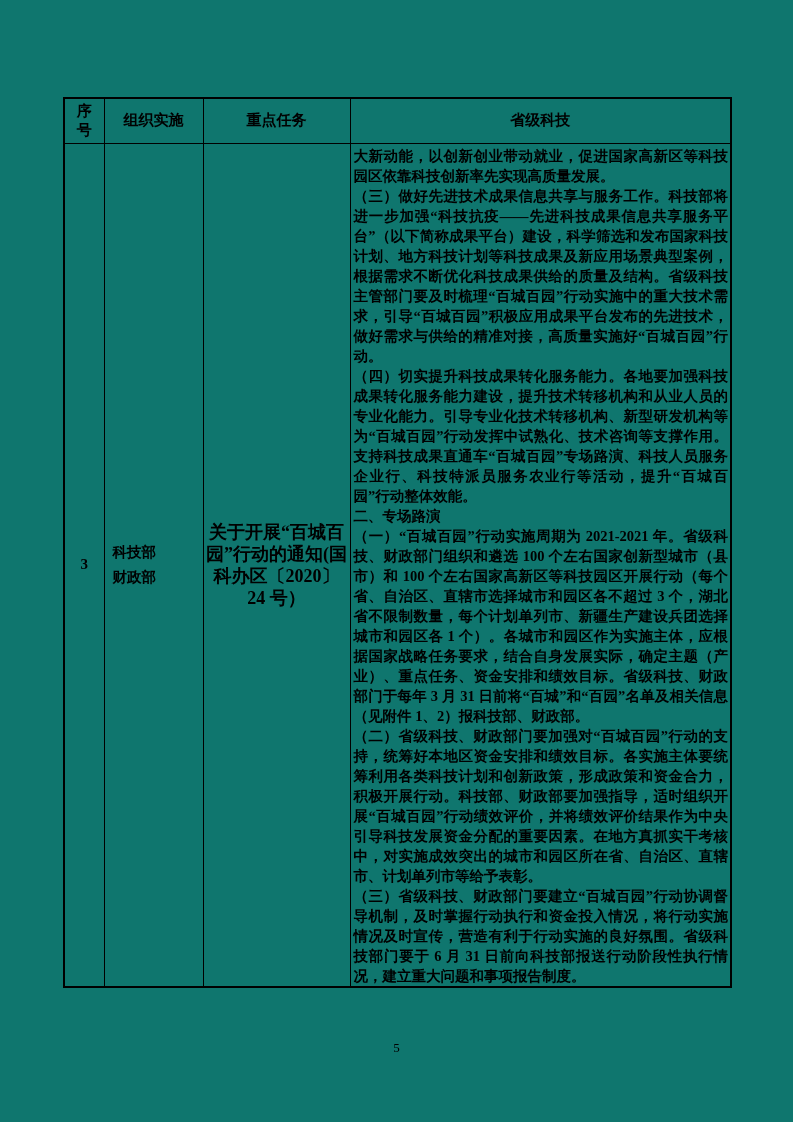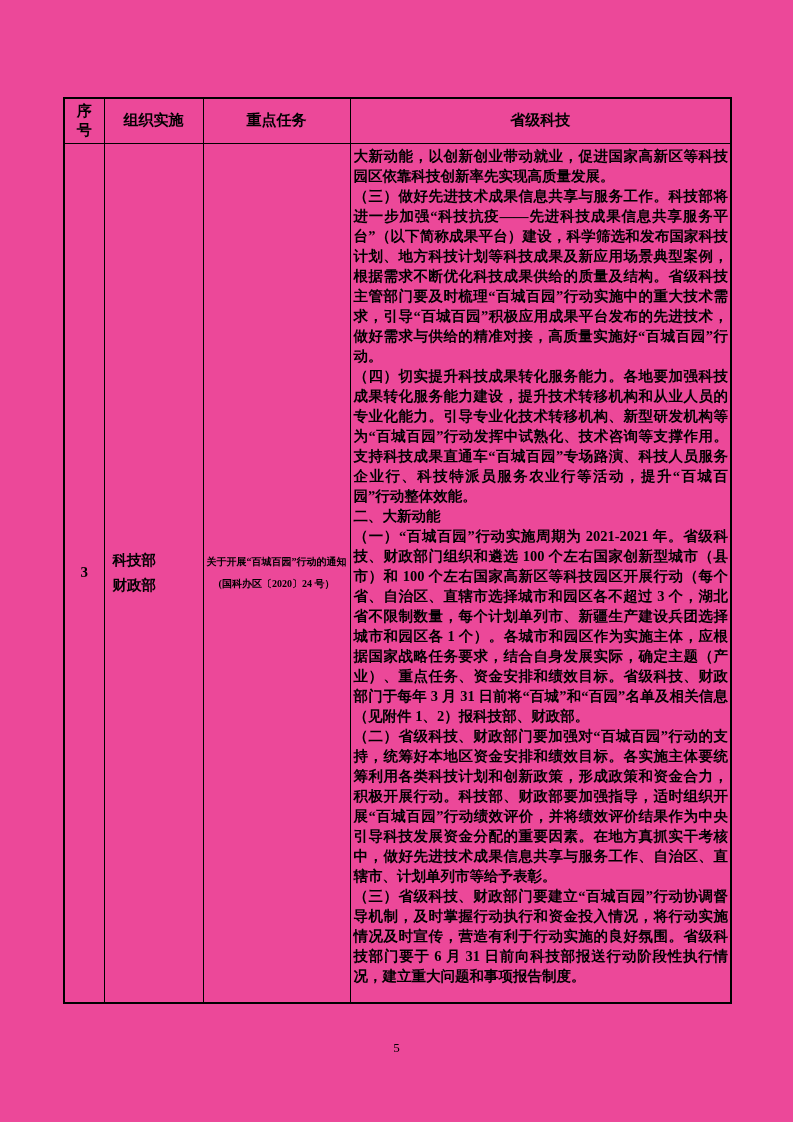--- a/index.html
+++ b/index.html
@@ -1,21 +1,21 @@
 <!DOCTYPE html>
 <html><head>
 <meta charset="utf-8">
 <style>
   html, body { margin: 0; padding: 0; }
   body { background: #ffffff; }
   .page {
     position: relative;
     width: 793px;
     height: 1122px;
-    background: #ec4899;
+    background: #0f766e;
     color: #000000;
     font-family: "Liberation Serif", "DejaVu Serif", serif;
     overflow: hidden;
   }
   table.doc-table {
     position: absolute;
     left: 63px;
     top: 97px;
     width: 667px;
     border-collapse: collapse;
@@ -51,26 +51,26 @@
     vertical-align: middle;
     padding: 0 2px 0 8px;
     font-size: 14.5px;
     line-height: 25px;
     margin-top: 48px;
   }
   .td-filename {
     text-align: center;
     vertical-align: middle;
     padding: 0 2px;
-    font-size: 10px;
+    font-size: 18px;
     line-height: 22px;
   }
   .td-content {
     vertical-align: top;
-    padding: 2px 2px 16px 3px;
+    padding: 2px 2px 0 3px;
     margin-top: 48px;
   }
   .para {
     margin: 0;
     font-size: 14.5px;
     line-height: 20px;
     text-align: justify;
     word-break: break-all;
   }
   .agency-line { display: block; }
@@ -111,23 +111,23 @@
         <td class="td-index">3</td>
         <td class="td-agency">
           <span><span class="agency-line">科技部</span><span class="agency-line">财政部</span></span>
         </td>
         <td class="td-filename">关于开展“百城百园”行动的通知(国科办区〔2020〕24 号）</td>
         <td class="td-content">
           <div>
               <p class="para">大新动能，以创新创业带动就业，促进国家高新区等科技园区依靠科技创新率先实现高质量发展。</p>
               <p class="para">（三）做好先进技术成果信息共享与服务工作。科技部将进一步加强“科技抗疫——先进科技成果信息共享服务平台”（以下简称成果平台）建设，科学筛选和发布国家科技计划、地方科技计划等科技成果及新应用场景典型案例，根据需求不断优化科技成果供给的质量及结构。省级科技主管部门要及时梳理“百城百园”行动实施中的重大技术需求，引导“百城百园”积极应用成果平台发布的先进技术，做好需求与供给的精准对接，高质量实施好“百城百园”行动。</p>
               <p class="para">（四）切实提升科技成果转化服务能力。各地要加强科技成果转化服务能力建设，提升技术转移机构和从业人员的专业化能力。引导专业化技术转移机构、新型研发机构等为“百城百园”行动发挥中试熟化、技术咨询等支撑作用。支持科技成果直通车“百城百园”专场路演、科技人员服务企业行、科技特派员服务农业行等活动，提升“百城百园”行动整体效能。</p>
-              <p class="para">二、大新动能</p>
+              <p class="para">二、专场路演</p>
               <p class="para">（一）“百城百园”行动实施周期为 2021-2021 年。省级科技、财政部门组织和遴选 100 个左右国家创新型城市（县市）和 100 个左右国家高新区等科技园区开展行动（每个省、自治区、直辖市选择城市和园区各不超过 3 个，湖北省不限制数量，每个计划单列市、新疆生产建设兵团选择城市和园区各 1 个）。各城市和园区作为实施主体，应根据国家战略任务要求，结合自身发展实际，确定主题（产业）、重点任务、资金安排和绩效目标。省级科技、财政部门于每年 3 月 31 日前将“百城”和“百园”名单及相关信息（见附件 1、2）报科技部、财政部。</p>
-              <p class="para">（二）省级科技、财政部门要加强对“百城百园”行动的支持，统筹好本地区资金安排和绩效目标。各实施主体要统筹利用各类科技计划和创新政策，形成政策和资金合力，积极开展行动。科技部、财政部要加强指导，适时组织开展“百城百园”行动绩效评价，并将绩效评价结果作为中央引导科技发展资金分配的重要因素。在地方真抓实干考核中，做好先进技术成果信息共享与服务工作、自治区、直辖市、计划单列市等给予表彰。</p>
+              <p class="para">（二）省级科技、财政部门要加强对“百城百园”行动的支持，统筹好本地区资金安排和绩效目标。各实施主体要统筹利用各类科技计划和创新政策，形成政策和资金合力，积极开展行动。科技部、财政部要加强指导，适时组织开展“百城百园”行动绩效评价，并将绩效评价结果作为中央引导科技发展资金分配的重要因素。在地方真抓实干考核中，对实施成效突出的城市和园区所在省、自治区、直辖市、计划单列市等给予表彰。</p>
               <p class="para">（三）省级科技、财政部门要建立“百城百园”行动协调督导机制，及时掌握行动执行和资金投入情况，将行动实施情况及时宣传，营造有利于行动实施的良好氛围。省级科技部门要于 6 月 31 日前向科技部报送行动阶段性执行情况，建立重大问题和事项报告制度。</p>
             </div>
         </td>
       </tr>
     </tbody>
   </table>
 
   <div class="page-number">5</div>
 
 </div>

